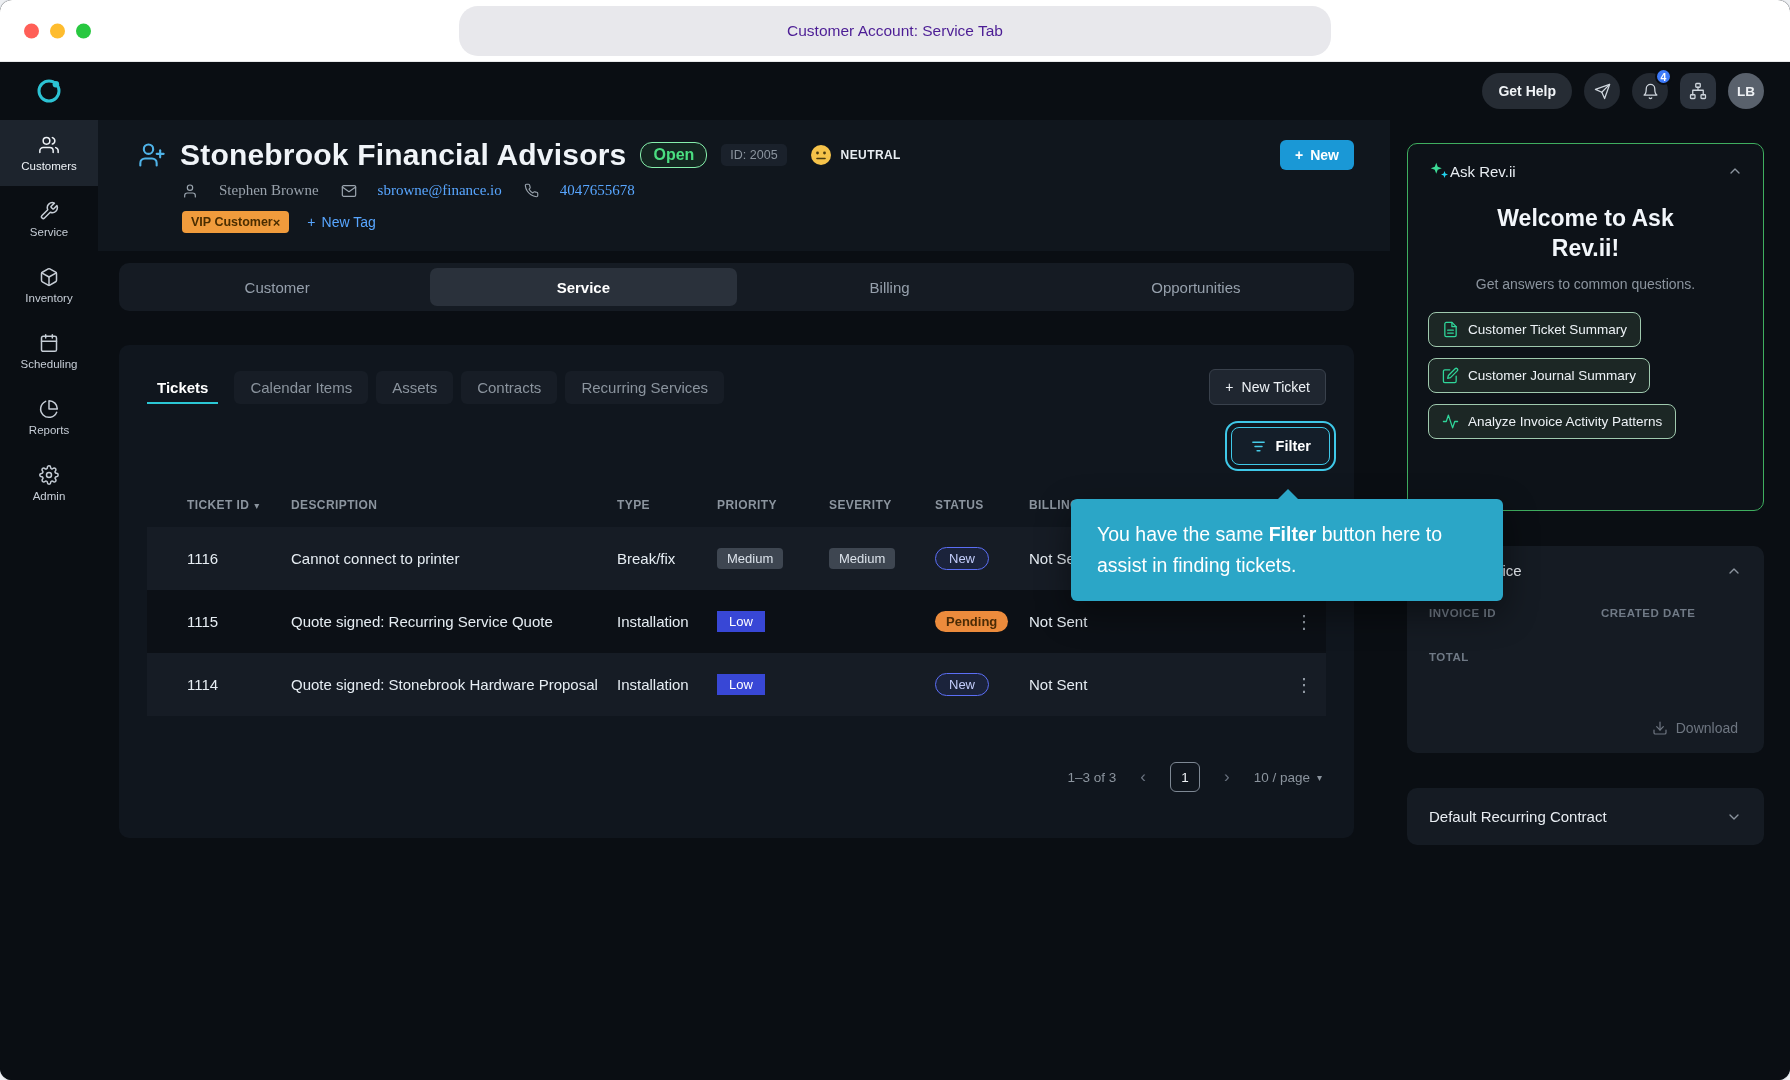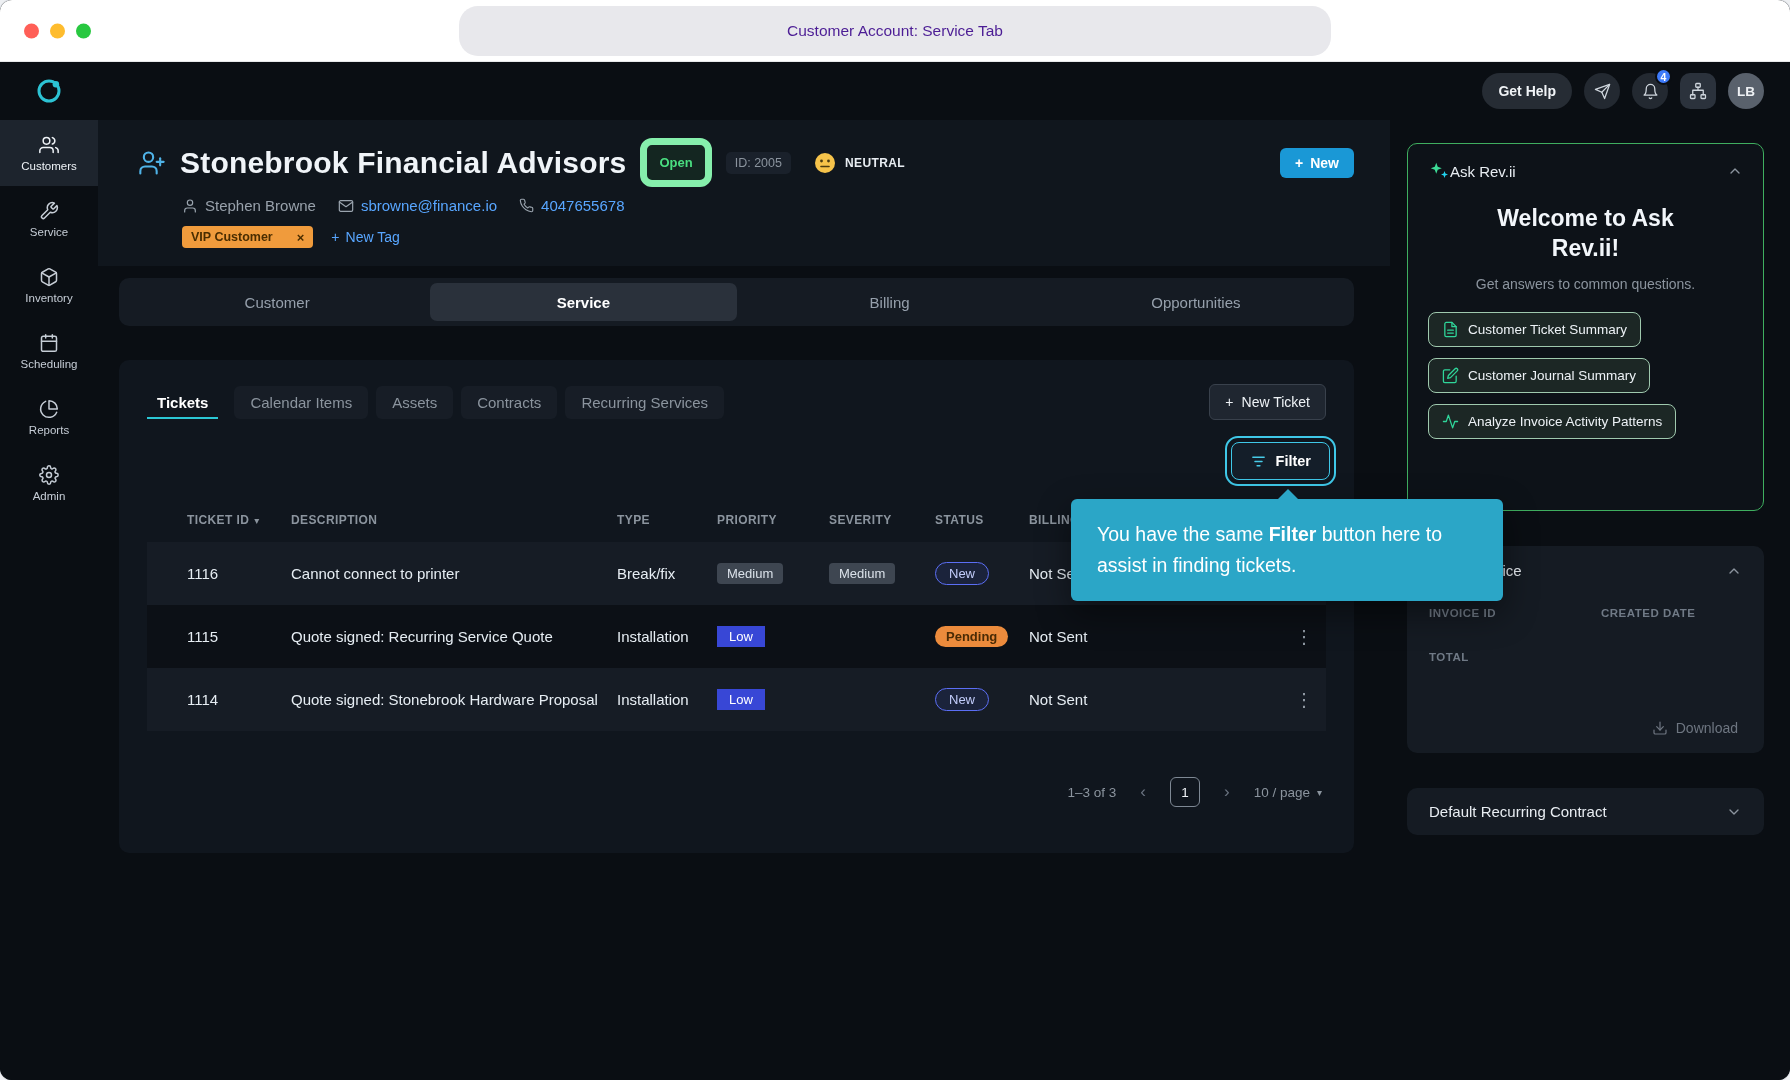--- a/index.html
+++ b/index.html
@@ -36,32 +36,32 @@
   .side-item svg { width:20px; height:20px; }
   .side-label { font-size:11.5px; }
   .side-item.active { background:#1d242d; color:#eef2f6; }
 
   
   .main { position:absolute; top:58px; left:98px; right:400px; bottom:0; }
   .cust-header { background:#10161d; padding:18px 36px 18px 40px; }
   .ch-row1 { display:flex; align-items:center; gap:14px; }
   .cust-icon { color:#4fb3e8; display:flex; }
   .cust-name { font-size:30px; font-weight:600; color:#f0f4f8; margin:0; letter-spacing:.2px; }
-  .pill-open { font-size:13px; color:#4ade80; border:7px solid #86efac; background:rgba(46,160,67,.12); padding:10px 12px; border-radius:12px; font-weight:600; }
+  .pill-open { font-size:16px; color:#4ade80; border:1px solid #86efac; background:rgba(46,160,67,.12); padding:3px 12px; border-radius:12px; font-weight:600; }
   .chip-id { font-size:12.5px; color:#8b949e; background:#1a212b; padding:4px 9px; border-radius:5px; }
   .sentiment { display:flex; align-items:center; gap:8px; margin-left:8px; }
   .sentiment-label { font-size:12px; font-weight:700; color:#e8edf2; letter-spacing:.4px; }
   .btn-new { margin-left:auto; background:#1a98d6; color:#fff; border:none; border-radius:6px; height:30px; padding:0 15px; font-size:14px; font-weight:600; display:flex; align-items:center; gap:7px; cursor:pointer; }
   .ch-row2 { display:flex; align-items:center; gap:22px; margin-top:10px; padding-left:44px; font-size:15px; }
-  .contact-item { display:flex; gap:7px; align-items:center; }
+  .contact-item { display:flex; gap:21px; align-items:center;font-family:Liberation Serif, serif; }
   .muted { color:#98a1ab; }
   .link { color:#58a6ff; cursor:pointer; text-decoration:none; }
   .gicon { color:#9aa4ae; display:flex; }
   .ch-row3 { display:flex; align-items:center; gap:18px; margin-top:12px; padding-left:44px; }
-  .tag-vip { background:#f09b3c; color:#4a2d00; font-size:12.5px; font-weight:700; padding:4px 9px; border-radius:4px; display:flex; align-items:center; gap:24px; }
+  .tag-vip { background:#f09b3c; color:#4a2d00; font-size:12.5px; font-weight:700; padding:4px 9px; border-radius:4px; display:flex; align-items:center; gap:0; }
   .tag-x { cursor:pointer; font-size:13px; line-height:1; }
   .newtag { color:#58a6ff; font-size:14px; display:flex; gap:6px; align-items:center; cursor:pointer; }
 
   .tabs { margin:12px 36px 0 21px; background:#151b23; border-radius:10px; padding:5px; display:flex; height:48px; }
   .tab { flex:1; display:flex; align-items:center; justify-content:center; color:#96a0ac; font-size:15px; border-radius:7px; cursor:pointer; }
   .tab.active { background:#2a313b; color:#fff; font-weight:600; }
 
   .card { margin:34px 36px 0 21px; background:#10161e; border-radius:10px; padding:24px 28px 30px; position:relative; height:493px; }
   .subtab-row { display:flex; align-items:center; gap:8px; }
   .subtab { color:#8b949e; font-size:15px; padding:8px 16px; background:#171d26; border-radius:6px; cursor:pointer; white-space:nowrap; }
@@ -114,21 +114,21 @@
   .ask-btn svg { color:#2fd69a; }
 
   .invoice-card { margin-top:35px; background:#151b23; border-radius:10px; padding:16px 22px; height:207px; position:relative; }
   .inv-head { display:flex; align-items:center; color:#e8edf2; font-size:15px; }
   .inv-labels { display:flex; margin-top:28px; }
   .lab { font-size:11.5px; color:#707a86; letter-spacing:.5px; font-weight:600; }
   .lab-id { width:172px; }
   .inv-total { margin-top:32px; }
   .btn-download { position:absolute; right:20px; bottom:16px; display:flex; gap:8px; align-items:center; color:#6e7681; font-size:14px; background:none; border:none; cursor:pointer; }
 
-  .contract-card { margin-top:35px; background:#151b23; border-radius:10px; height:47px; display:flex; align-items:center; justify-content:space-between; padding:0 22px; color:#e8edf2; font-size:15px; cursor:pointer; }
+  .contract-card { margin-top:35px; background:#151b23; border-radius:10px; height:57px; display:flex; align-items:center; justify-content:space-between; padding:0 22px; color:#e8edf2; font-size:15px; cursor:pointer; }
 
   svg { flex-shrink:0; }
 </style>
 </head>
 <body>
 
 <div class="window">
 
   <div class="titlebar">
     <div class="traffic">

